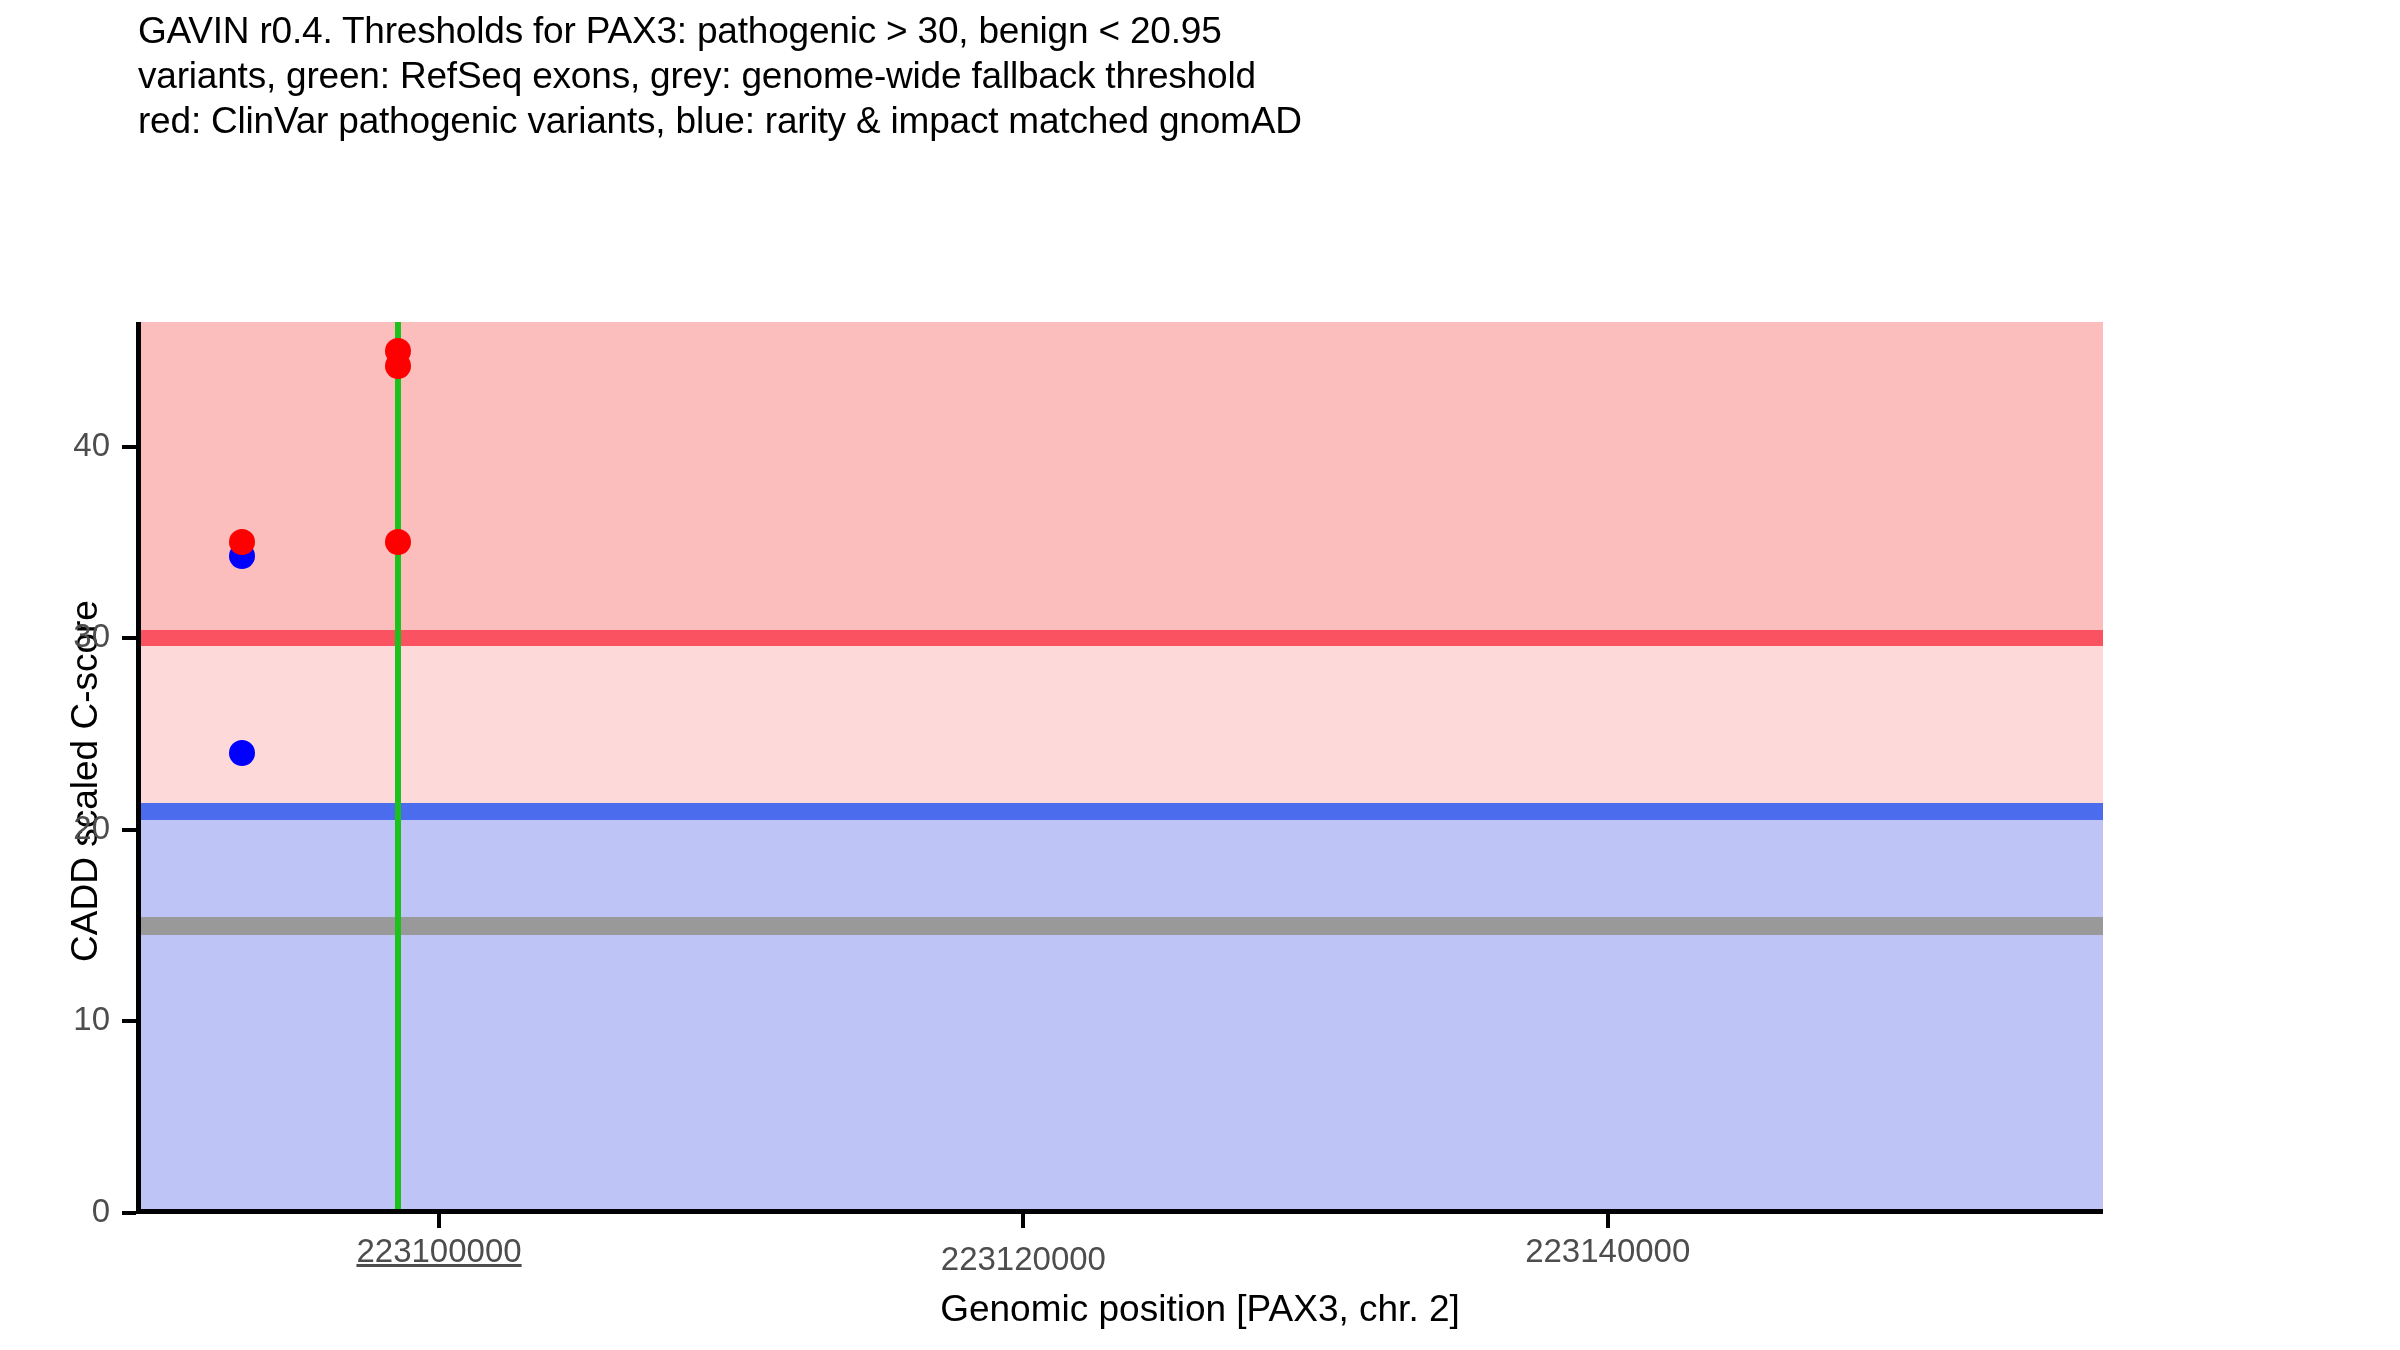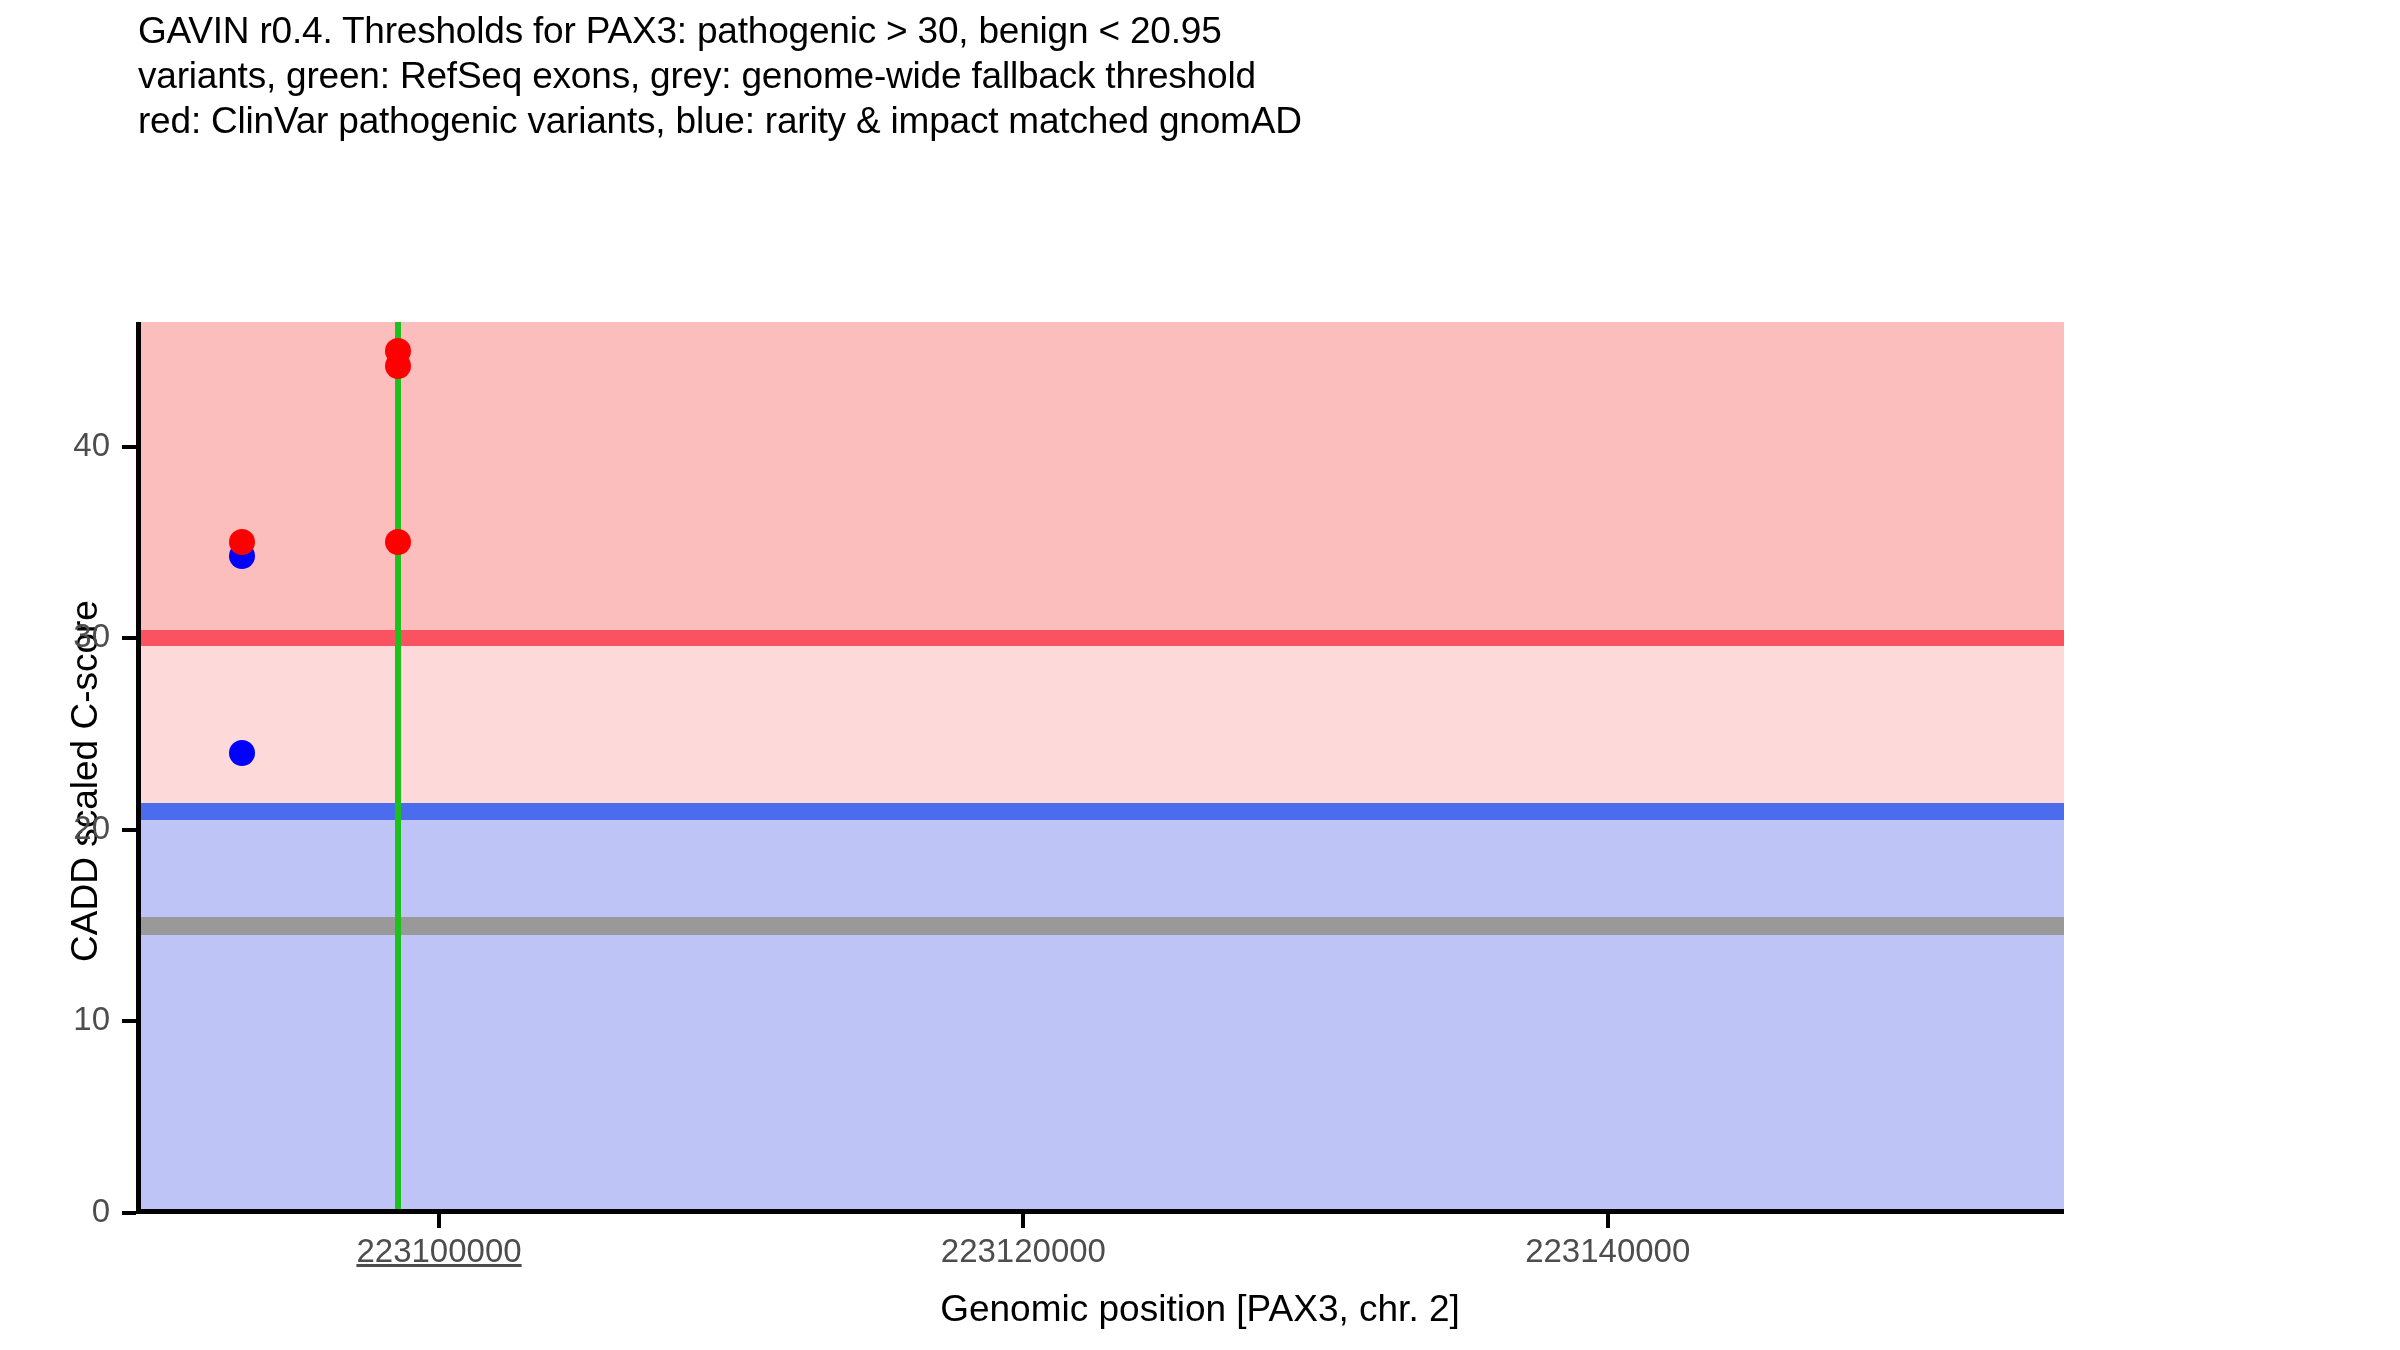--- a/index.html
+++ b/index.html
@@ -1,17 +1,17 @@
 <!DOCTYPE html>
 <html><head>
 <meta charset="utf-8">
 <style>
   html,body{margin:0;padding:0;background:#ffffff;}
   body{width:2400px;height:1350px;font-family:"Liberation Sans",sans-serif;-webkit-font-smoothing:antialiased;}
-  #root{position:relative;width:2064px;height:1350px;overflow:hidden;background:#fff;}
+  #root{position:relative;width:2064px;height:1350px;overflow:hidden;background:#fff;padding-left:39px;}
 
   
   #title-block{position:absolute;left:138px;top:8px;width:2100px;}
   #title-block .tline{
     font-size:37px;line-height:45px;color:#000;white-space:pre;
     font-family:"Liberation Sans",sans-serif;letter-spacing:-0.2px;
   }
 
   
   #panel{position:absolute;left:141px;top:322px;width:2241px;height:891px;background:#ffffff;overflow:hidden;}
@@ -101,18 +101,18 @@
     <div class="ylabel-txt" style="top: 1000.39px;">10</div>
     <div class="ytick" style="top: 827.774px;"></div>
     <div class="ylabel-txt" style="top: 808.774px;">20</div>
     <div class="ytick" style="top: 636.161px;"></div>
     <div class="ylabel-txt" style="top: 617.161px;">30</div>
     <div class="ytick" style="top: 444.548px;"></div>
     <div class="ylabel-txt" style="top: 425.548px;">40</div>
     <div class="xtick" style="left: 437.021px;"></div>
     <div class="xlabel-txt" style="left: 259.021px; text-decoration: underline;">223100000</div>
     <div class="xtick" style="left: 1021.38px;"></div>
-    <div class="xlabel-txt" style="left: 843.375px;">223120000</div>
+    <div class="xlabel-txt" style="left: 843.375px; margin-top: 8px;">223120000</div>
     <div class="xtick" style="left: 1605.73px;"></div>
     <div class="xlabel-txt" style="left: 1427.73px;">223140000</div>
     <div class="xtick" style="left: 2190.08px;"></div>
     <div class="xlabel-txt" style="left: 2012.08px;">223160000</div>
   </div>
 
 </body></html>

